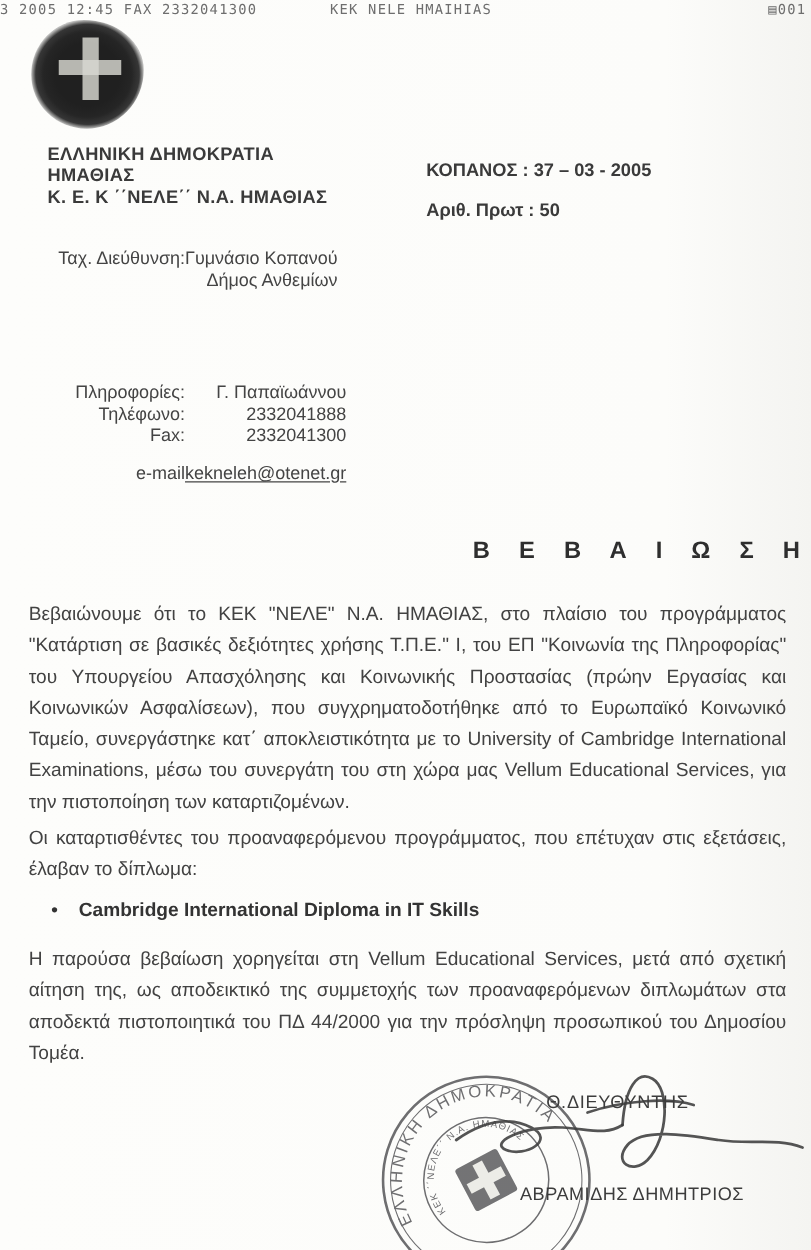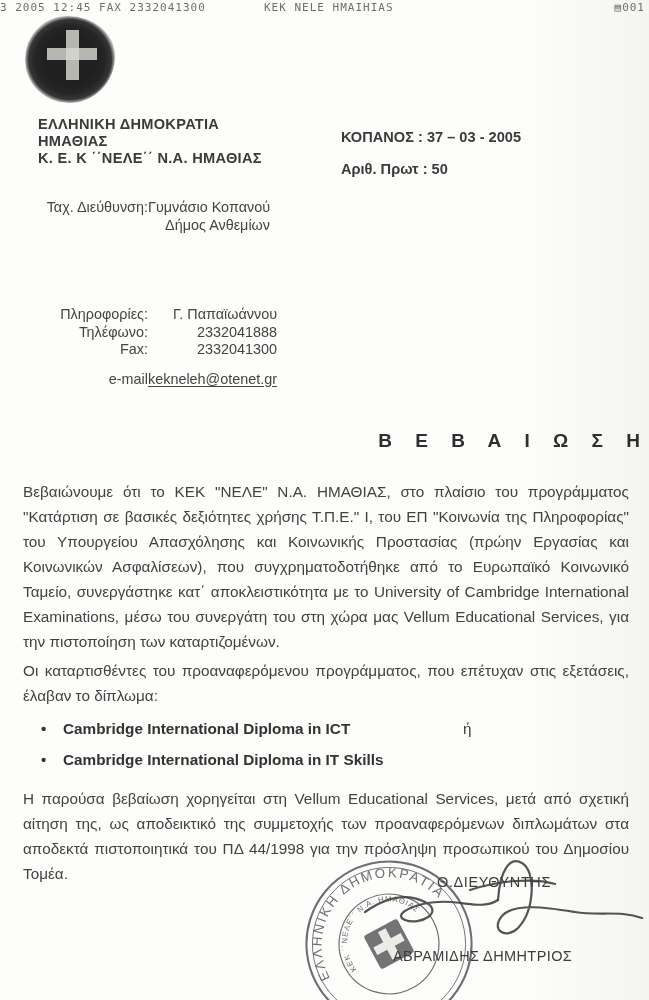--- a/index.html
+++ b/index.html
@@ -45,21 +45,21 @@
   .body{position:absolute;left:23px;top:479px;width:606px;font-size:15.3px;line-height:25px;color:#424242;}
   .body p{margin:0;text-align:justify;}
   .p1{margin-bottom:4px !important;}
   .p2{margin-bottom:8px !important;}
   ul.diplomas{margin:0 0 14px 0;padding:0 0 0 40px;list-style:none;}
   ul.diplomas li{position:relative;line-height:25px;margin-bottom:6px;font-weight:600;color:#333;}
   ul.diplomas li::before{content:"•";position:absolute;left:-22px;top:0;font-size:15px;color:#333;}
   .or-sep{position:absolute;left:400px;top:0;font-weight:400;color:#3a3a3a;}
   
   .sig-role{position:absolute;left:437px;top:874px;font-size:14.5px;letter-spacing:.6px;color:#3c3c3c;}
-  .sig-name{position:absolute;left:393px;top:948px;font-size:14.5px;letter-spacing:.4px;color:#3c3c3c;}
+  .sig-name{position:absolute;left:416px;top:948px;font-size:14.5px;letter-spacing:.4px;color:#3c3c3c;}
   .seal{position:absolute;left:303px;top:858px;width:172px;height:172px;
     transform:rotate(-28deg);opacity:.82;}
   .seal text{font-family:"Liberation Sans","DejaVu Sans",sans-serif;fill:#4f4f52;}
   .seal .ring{fill:none;stroke:#4f4f52;}
   .autograph{position:absolute;left:350px;top:850px;width:300px;height:110px;}
   .autograph path{fill:none;stroke:#3c3c3c;stroke-width:2.2;stroke-linecap:round;opacity:.88;}
 </style>
 </head>
 <body>
 
@@ -118,28 +118,24 @@
     </div>
   </div>
 
   <div class="doc-title">Β Ε Β Α Ι Ω Σ Η</div>
 
   <div class="body">
     <p class="p1">Βεβαιώνουμε ότι το ΚΕΚ "ΝΕΛΕ" Ν.Α. ΗΜΑΘΙΑΣ, στο πλαίσιο του προγράμματος "Κατάρτιση σε βασικές δεξιότητες χρήσης Τ.Π.Ε." Ι, του ΕΠ "Κοινωνία της Πληροφορίας" του Υπουργείου Απασχόλησης και Κοινωνικής Προστασίας (πρώην Εργασίας και Κοινωνικών Ασφαλίσεων), που συγχρηματοδοτήθηκε από το Ευρωπαϊκό Κοινωνικό Ταμείο, συνεργάστηκε κατ΄ αποκλειστικότητα με το University of Cambridge International Examinations, μέσω του συνεργάτη του στη χώρα μας Vellum Educational Services, για την πιστοποίηση των καταρτιζομένων.</p>
     <p class="p2">Οι καταρτισθέντες του προαναφερόμενου προγράμματος, που επέτυχαν στις εξετάσεις, έλαβαν το δίπλωμα:</p>
     <ul class="diplomas">
       <li>
-        <span>Cambridge International Diploma in ICT</span>
-        <span class="or-sep">ή</span>
-      </li>
-      <li>
         <span>Cambridge International Diploma in IT Skills</span>
       </li>
     </ul>
-    <p>Η παρούσα βεβαίωση χορηγείται στη Vellum Educational Services, μετά από σχετική αίτηση της, ως αποδεικτικό της συμμετοχής των προαναφερόμενων διπλωμάτων στα αποδεκτά πιστοποιητικά του ΠΔ 44/1998 για την πρόσληψη προσωπικού του Δημοσίου Τομέα.</p>
+    <p>Η παρούσα βεβαίωση χορηγείται στη Vellum Educational Services, μετά από σχετική αίτηση της, ως αποδεικτικό της συμμετοχής των προαναφερόμενων διπλωμάτων στα αποδεκτά πιστοποιητικά του ΠΔ 44/2000 για την πρόσληψη προσωπικού του Δημοσίου Τομέα.</p>
   </div>
 
   <svg class="seal" viewBox="0 0 200 200">
     <defs>
       <path id="arcOuter" d="M 22,114 A 79,79 0 1 1 178,114"></path>
       <path id="arcInner" d="M 54,112 A 48,48 0 1 1 146,112"></path>
     </defs>
     <circle class="ring" cx="100" cy="100" r="96" stroke-width="2.4"></circle>
     <circle class="ring" cx="100" cy="100" r="89" stroke-width="1"></circle>
     <circle class="ring" cx="100" cy="100" r="58" stroke-width="1.4"></circle>

